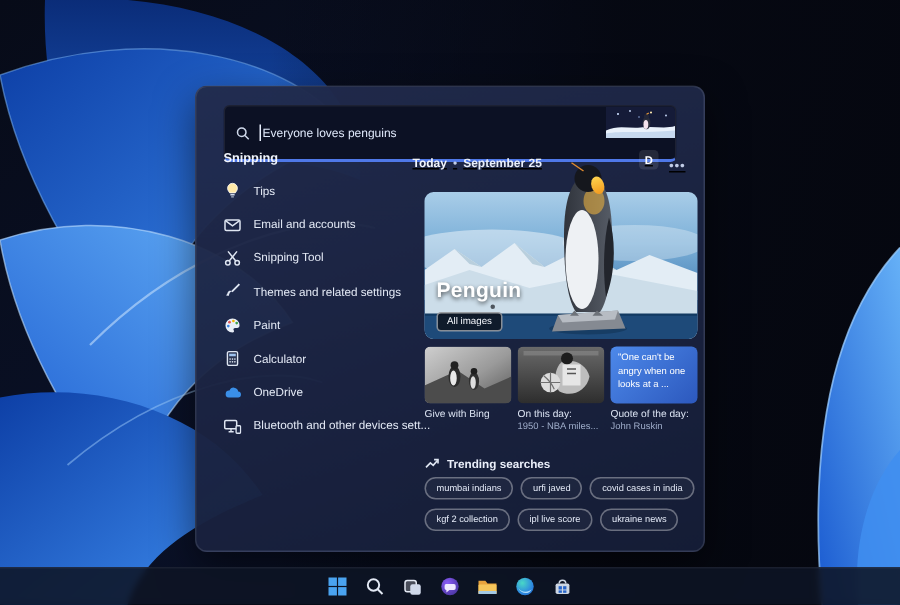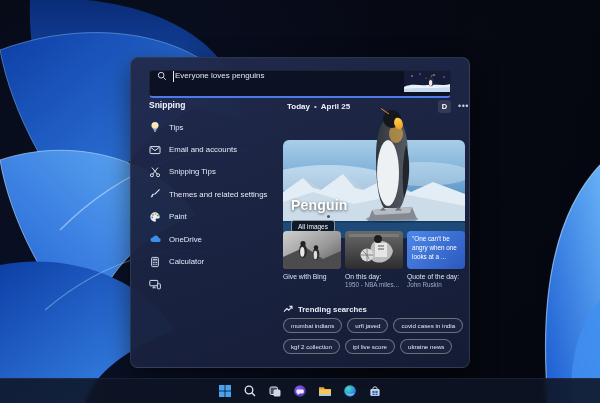--- a/index.html
+++ b/index.html
@@ -12,56 +12,55 @@
 
   
   .panel {
     position:absolute; left:130px; top:57px; width:340px; height:311px;
     border-radius:8px;
     background:linear-gradient(160deg, rgba(33,43,77,0.97), rgba(21,29,55,0.97));
     border:1px solid rgba(255,255,255,0.10);
     box-shadow:0 10px 26px rgba(0,0,0,0.5);
   }
   .searchbar {
-    position:absolute; left:18px; top:12px; right:18px; height:28px;
+    position:absolute; left:18px; top:12px; right:18px; height:38px;
     background:#0c1124; border-radius:4px;
     border:1px solid rgba(255,255,255,0.07);
     border-bottom:2px solid #4f78e8;
-    display:flex; align-items:flex-start; padding-left:7px; overflow:hidden;
+    display:flex; align-items:center; padding-left:7px; overflow:hidden;
   }
   .searchbar .mag { width:10px; height:10px; margin-right:6px; flex:0 0 10px; }
   .caret { width:1px; height:11px; background:#e7eefc; margin-right:1px; }
   .search-input {
     flex:1; background:transparent; border:none; outline:none;
     font-family:"Liberation Sans",sans-serif; font-size:8px; color:#dfe8fa;
     padding-right:50px;
   }
   .search-art { position:absolute; right:0; top:0; bottom:0; width:46px; }
 
   .suggested-title { position:absolute; left:18px; top:42px; font-size:8.5px; font-weight:bold; color:#f1f5fc; }
   .suggest-list { position:absolute; left:18px; top:58px; width:132px; }
   .s-item { display:flex; align-items:center; height:22.4px; gap:8px; cursor:default; }
   .s-item .ic { width:12px; height:12px; flex:0 0 12px; display:flex; }
   .s-item .lb { font-size:7.8px; color:#e4eaf6; white-space:nowrap; }
 
   
-  .today-row { position:absolute; left:156px; top:41px; width:182px; height:14px; display:flex; align-items:center; }
+  .today-row { position:absolute; left:144px; top:41px; width:182px; height:14px; display:flex; align-items:flex-end;text-decoration:underline; }
   .today-lb { font-size:8px; font-weight:bold; color:#f1f5fc; }
   .today-sep { font-size:8px; color:#c2cde6; margin:0 4px; }
   .today-date { font-size:8px; font-weight:bold; color:#e8eef9; }
   .flexsp { flex:1; }
   .profile-btn { width:13px; height:13px; border-radius:3px; background:rgba(255,255,255,0.10);
     color:#fff; font-size:7.5px; font-weight:bold; display:flex; align-items:center; justify-content:center; }
   .more-btn { margin-left:7px; color:#c2cde6; font-size:9px; letter-spacing:0.5px; line-height:6px; }
 
   .hero {
     position:absolute; left:152px; top:70px; width:182px; height:98px;
     border-radius:6px; overflow:hidden;
     background:linear-gradient(180deg,#a9cde8 0%, #7cb0d8 35%, #4d86ba 68%, #2d6095 100%);
-    margin-top:12px;
   }
   .hero-art { position:absolute; inset:0; }
   .hero-title {
     position:absolute; left:8px; bottom:25px; font-size:14px; font-weight:bold; color:#fff;
     text-shadow:0 1px 3px rgba(0,0,0,0.65); letter-spacing:0.2px;
   }
   .hero-dot { position:absolute; left:44px; bottom:20px; width:3px; height:3px; border-radius:50%; background:rgba(10,12,18,0.65); }
   .all-images {
     position:absolute; left:8px; bottom:5px; padding:2px 6px 2.5px;
     font-size:6.5px; color:#f2f5fb; background:rgba(12,14,22,0.78);
@@ -187,77 +186,78 @@
         </svg>
         <span class="lb">Email and accounts</span>
       </div>
 
       <div class="s-item">
         <svg class="ic" viewBox="0 0 12 12">
           <circle cx="2.9" cy="9.2" r="1.5" fill="none" stroke="#dfe6f2" stroke-width="1"></circle>
           <circle cx="9.1" cy="9.2" r="1.5" fill="none" stroke="#dfe6f2" stroke-width="1"></circle>
           <path d="M3.8,8 L9,1.6 M8.2,8 L3,1.6" stroke="#dfe6f2" stroke-width="1"></path>
         </svg>
-        <span class="lb">Snipping Tips</span>
+        <span class="lb">Snipping Tool</span>
       </div>
 
 
       <div class="s-item">
         <svg class="ic" viewBox="0 0 12 12">
           <path d="M10.6,1.4 L5.6,6.4" stroke="#dfe6f2" stroke-width="1.2"></path>
           <path d="M5.9,6.1 c-1.5,0.3 -2.2,1.5 -2.3,3 c-0.8,0.2 -1.5,0.1 -2,-0.2 c1.2,-0.6 0.8,-2 1.8,-2.8 c0.7,-0.5 1.6,-0.4 2.5,0 Z" fill="#dfe6f2"></path>
         </svg>
         <span class="lb">Themes and related settings</span>
       </div>
 
       <div class="s-item">
         <svg class="ic" viewBox="0 0 12 12">
           <path d="M6,1.3 a4.7,4.7 0 1 0 0,9.4 c1,0 1.3,-0.9 0.8,-1.5 c-0.5,-0.8 0,-1.6 1,-1.6 h1.3 c0.9,0 1.6,-0.7 1.6,-1.6 A4.7,4.7 0 0 0 6,1.3 Z" fill="#e8eef7"></path>
           <circle cx="4" cy="3.8" r="0.9" fill="#e05555"></circle>
           <circle cx="6.6" cy="3" r="0.9" fill="#f2b705"></circle>
           <circle cx="8.8" cy="4.4" r="0.9" fill="#3fa34d"></circle>
           <circle cx="3.2" cy="6.4" r="0.9" fill="#3b82e0"></circle>
         </svg>
         <span class="lb">Paint</span>
-      </div>
-
-      <div class="s-item">
-        <svg class="ic" viewBox="0 0 12 12">
-          <path d="M3.5,9 h6 a2,2 0 0 0 0.3,-4 a3,3 0 0 0 -5.8,-0.6 A2.3,2.3 0 0 0 3.5,9 Z" fill="#3a8fe8"></path>
-        </svg>
-        <span class="lb">OneDrive</span>
       </div>
 
       <div class="s-item">
         <svg class="ic" viewBox="0 0 12 12">
           <rect x="2.6" y="1.4" width="6.8" height="9.2" rx="1" fill="#2b3552" stroke="#dfe6f2" stroke-width="0.9"></rect>
           <rect x="3.8" y="2.8" width="4.4" height="1.7" fill="#9fc3ef"></rect>
           <circle cx="4.4" cy="6.4" r="0.55" fill="#dfe6f2"></circle>
             <circle cx="6" cy="6.4" r="0.55" fill="#dfe6f2"></circle>
             <circle cx="7.6" cy="6.4" r="0.55" fill="#dfe6f2"></circle>
           <circle cx="4.4" cy="8.2" r="0.55" fill="#dfe6f2"></circle>
             <circle cx="6" cy="8.2" r="0.55" fill="#dfe6f2"></circle>
             <circle cx="7.6" cy="8.2" r="0.55" fill="#dfe6f2"></circle>
         </svg>
         <span class="lb">Calculator</span>
       </div>
 
       <div class="s-item">
         <svg class="ic" viewBox="0 0 12 12">
+          <path d="M3.5,9 h6 a2,2 0 0 0 0.3,-4 a3,3 0 0 0 -5.8,-0.6 A2.3,2.3 0 0 0 3.5,9 Z" fill="#3a8fe8"></path>
+        </svg>
+        <span class="lb">OneDrive</span>
+      </div>
+
+      <div class="s-item">
+        <svg class="ic" viewBox="0 0 12 12">
           <rect x="0.8" y="2.4" width="8" height="5.4" rx="0.8" fill="none" stroke="#dfe6f2" stroke-width="1"></rect>
           <path d="M3.4,9.8 h3.4 M5,7.8 v2" stroke="#dfe6f2" stroke-width="0.9"></path>
           <rect x="8.4" y="5.8" width="3" height="5" rx="0.6" fill="#1c2745" stroke="#dfe6f2" stroke-width="0.9"></rect>
         </svg>
+        <span class="lb">Bluetooth and other devices sett...</span>
       </div>
     </div>
 
     <div class="today-row">
       <span class="today-lb">Today</span>
       <span class="today-sep">•</span>
-      <span class="today-date">April 25</span>
+      <span class="today-date">September 25</span>
       <span class="flexsp"></span>
       <span class="profile-btn">D</span>
       <span class="more-btn">•••</span>
     </div>
 
     <div class="hero">
       <svg class="hero-art" viewBox="0 0 182 98" preserveAspectRatio="none">
         <ellipse cx="45" cy="40" rx="62" ry="15" fill="#ffffff" opacity="0.45"></ellipse>
         <ellipse cx="140" cy="34" rx="48" ry="12" fill="#ffffff" opacity="0.3"></ellipse>
         <path d="M0,52 L20,38 L38,50 L60,34 L80,50 L104,38 L128,52 L150,42 L182,54 L182,72 L0,72 Z" fill="#e3edf5"></path>

